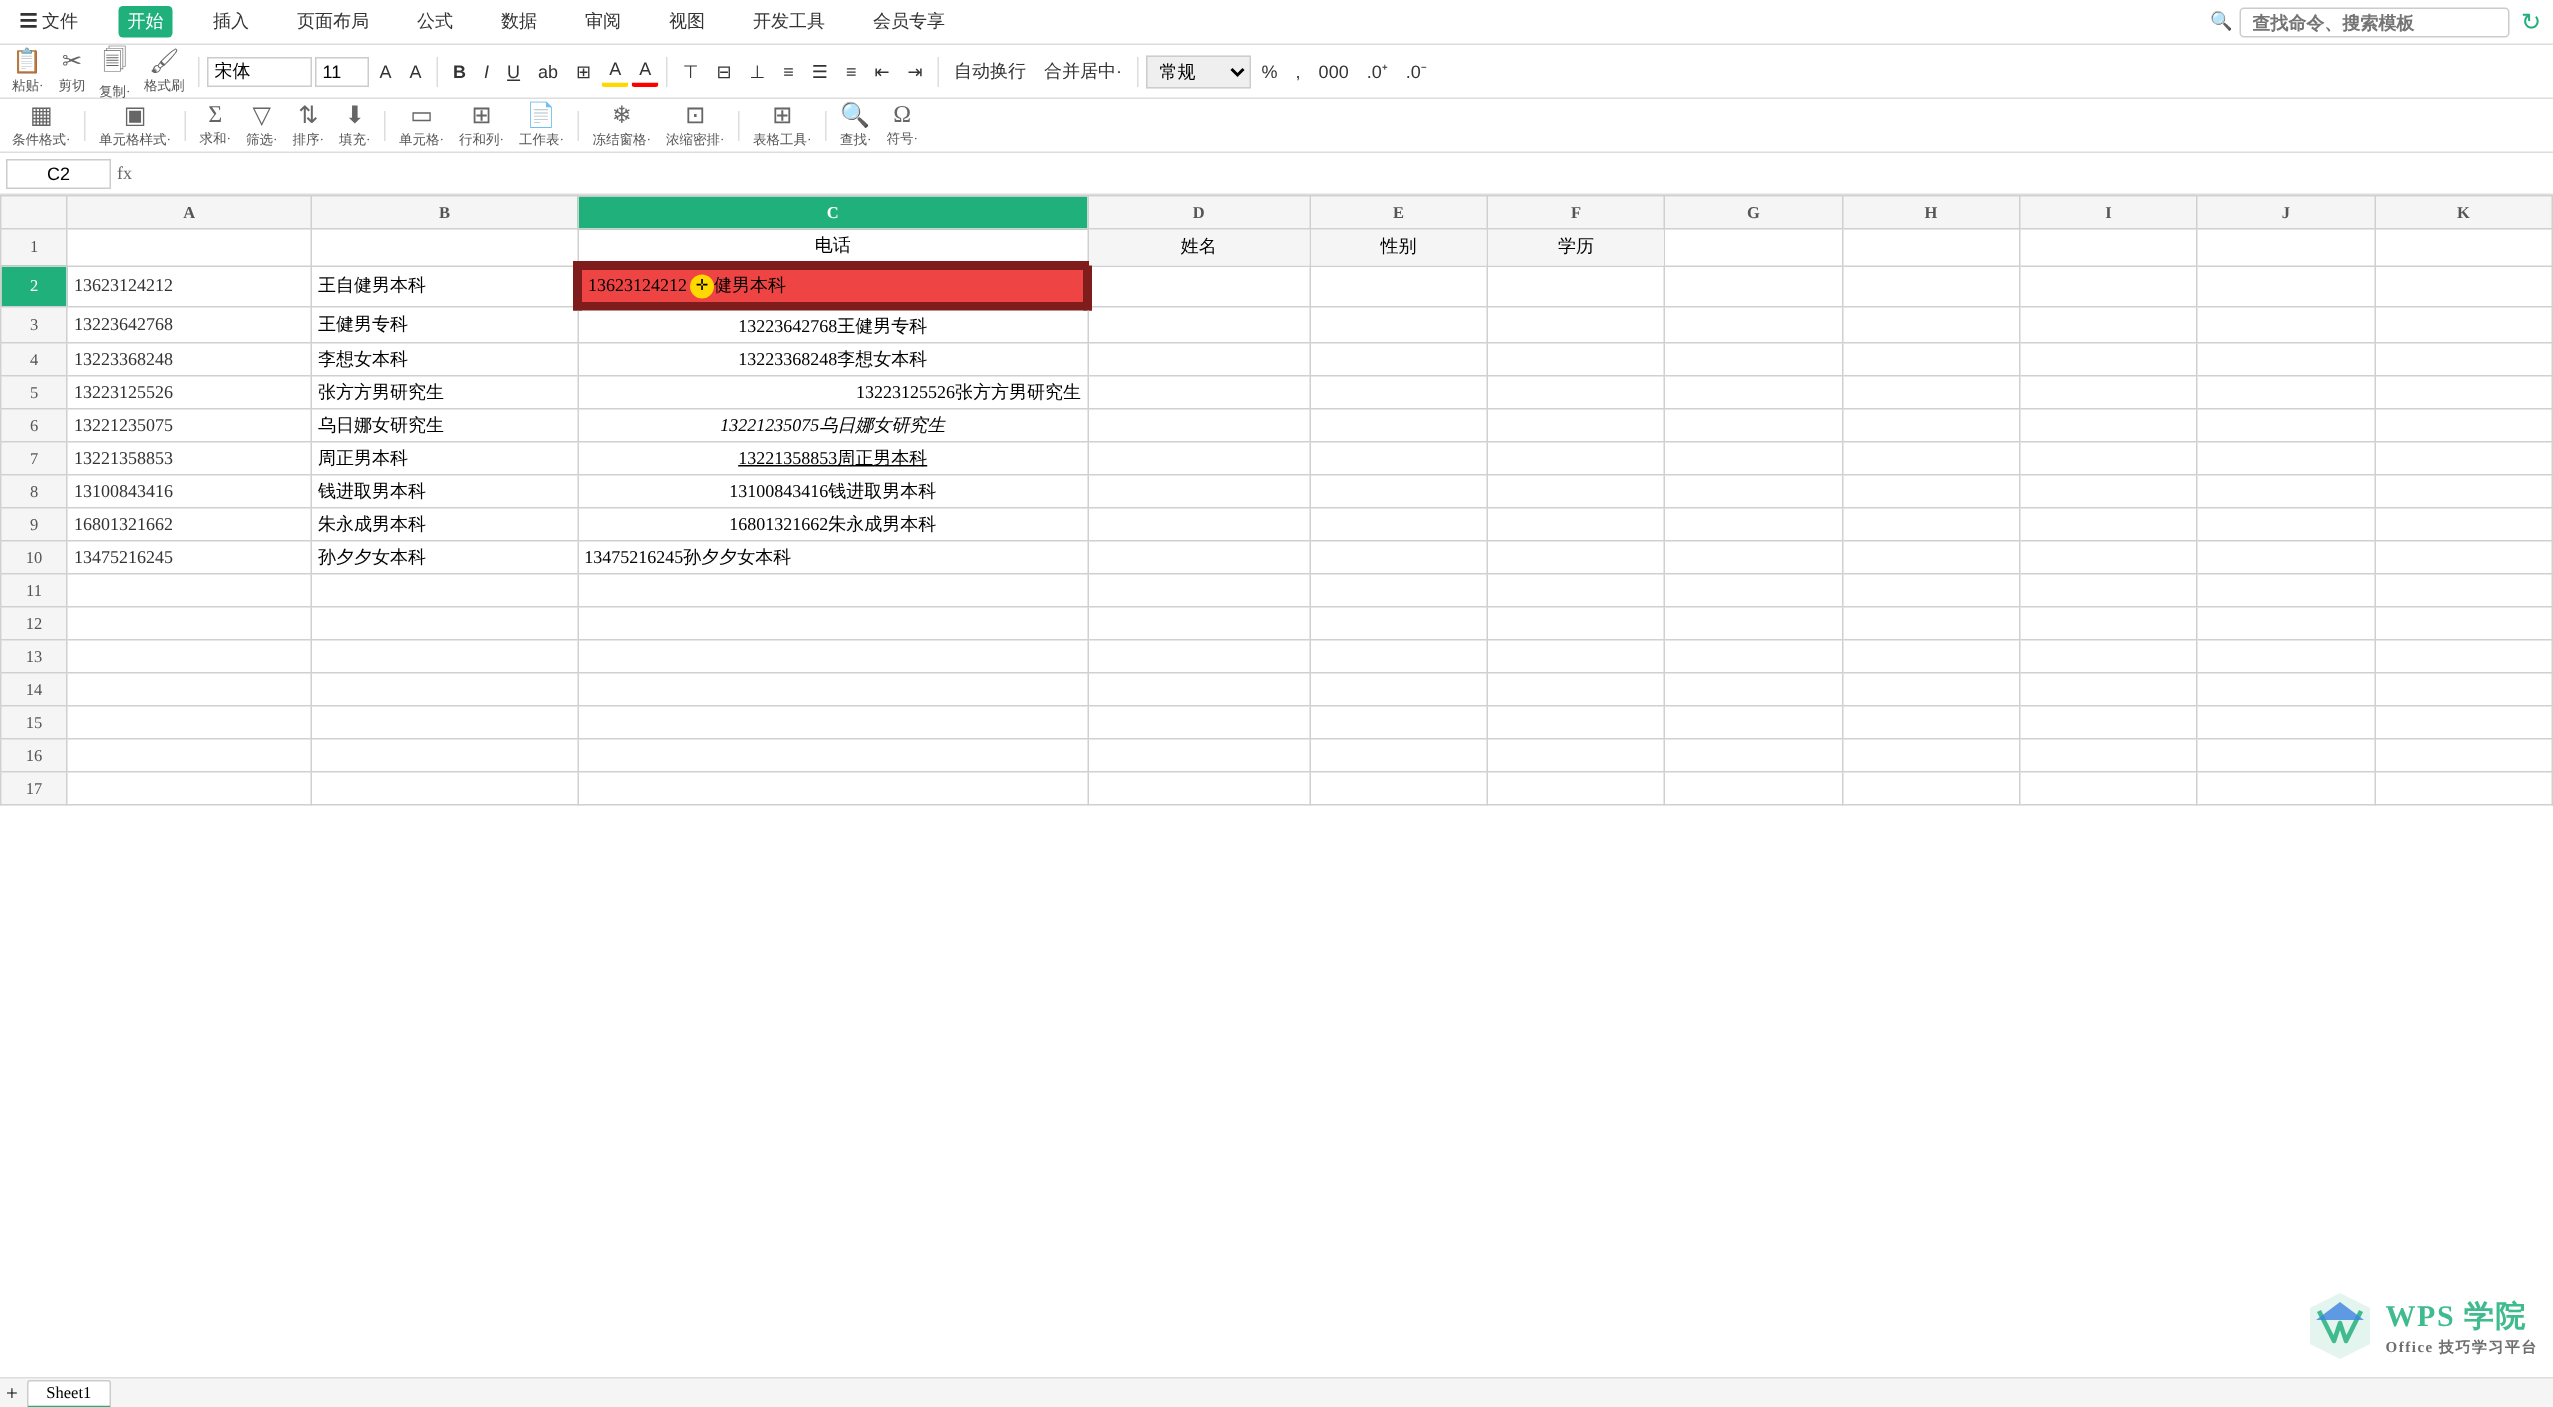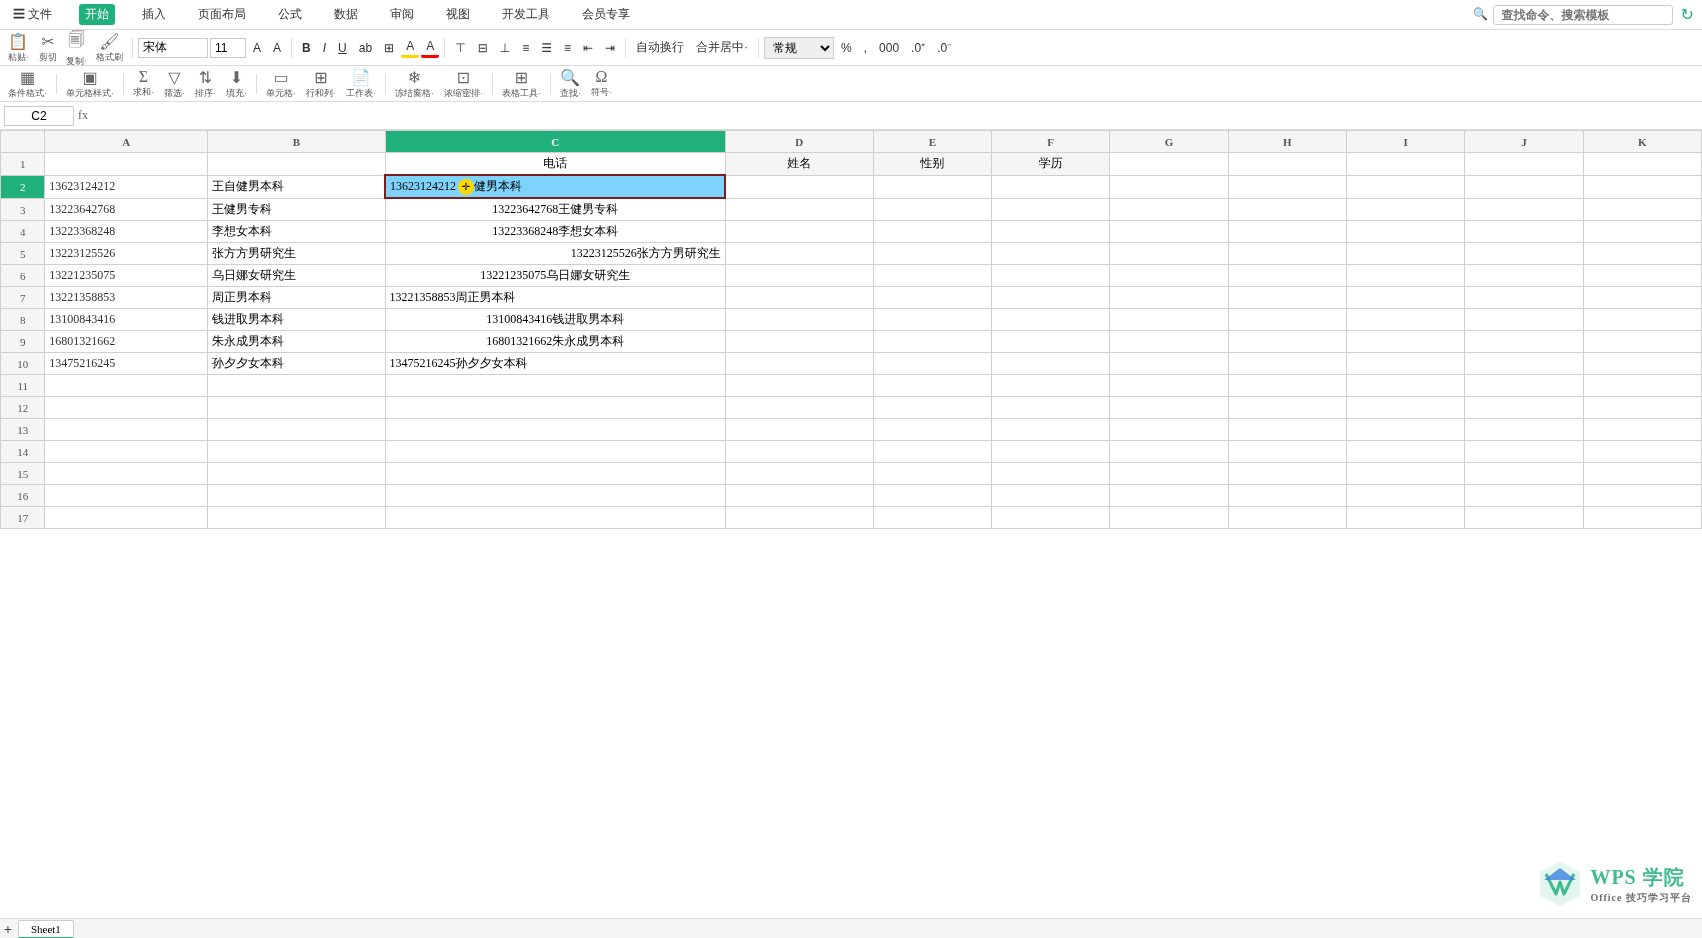--- a/index.html
+++ b/index.html
@@ -169,22 +169,22 @@
       border: 1px solid #d0d0d0;
       font-size: 12px;
       padding: 2px 4px;
       height: 22px;
       overflow: hidden;
       white-space: nowrap;
       cursor: cell;
       position: relative;
     }
     .cell.selected {
-      border: 2px solid #7f1d1d;
-      background: #7dd3fc;
+      border: 6px solid #7f1d1d;
+      background: #ef4444;
     }
     .cell.header-row {
       background: #f5f5f5;
       text-align: center;
     }
     .cell.num-cell {
       color: #333;
       text-align: left;
     }
     tr.active-row .row-num {
@@ -520,35 +520,35 @@
             <td class="cell"></td>
             <td class="cell"></td>
             <td class="cell"></td>
             <td class="cell"></td>
             <td class="cell"></td>
           </tr>
           <tr>
             <td class="row-num">6</td>
             <td class="cell num-cell">13221235075</td>
             <td class="cell">乌日娜女研究生</td>
-            <td class="cell" style="text-align: center;">13221235075乌日娜女研究生</td>
+            <td class="cell" style="text-align: center; font-style: italic;">13221235075乌日娜女研究生</td>
             <td class="cell"></td>
             <td class="cell"></td>
             <td class="cell"></td>
             <td class="cell"></td>
             <td class="cell"></td>
             <td class="cell"></td>
             <td class="cell"></td>
             <td class="cell"></td>
           </tr>
           <tr>
             <td class="row-num">7</td>
             <td class="cell num-cell">13221358853</td>
             <td class="cell">周正男本科</td>
-            <td class="cell" style="">13221358853周正男本科</td>
+            <td class="cell" style="text-align: center; text-decoration: underline;">13221358853周正男本科</td>
             <td class="cell"></td>
             <td class="cell"></td>
             <td class="cell"></td>
             <td class="cell"></td>
             <td class="cell"></td>
             <td class="cell"></td>
             <td class="cell"></td>
             <td class="cell"></td>
           </tr>
           <tr>

